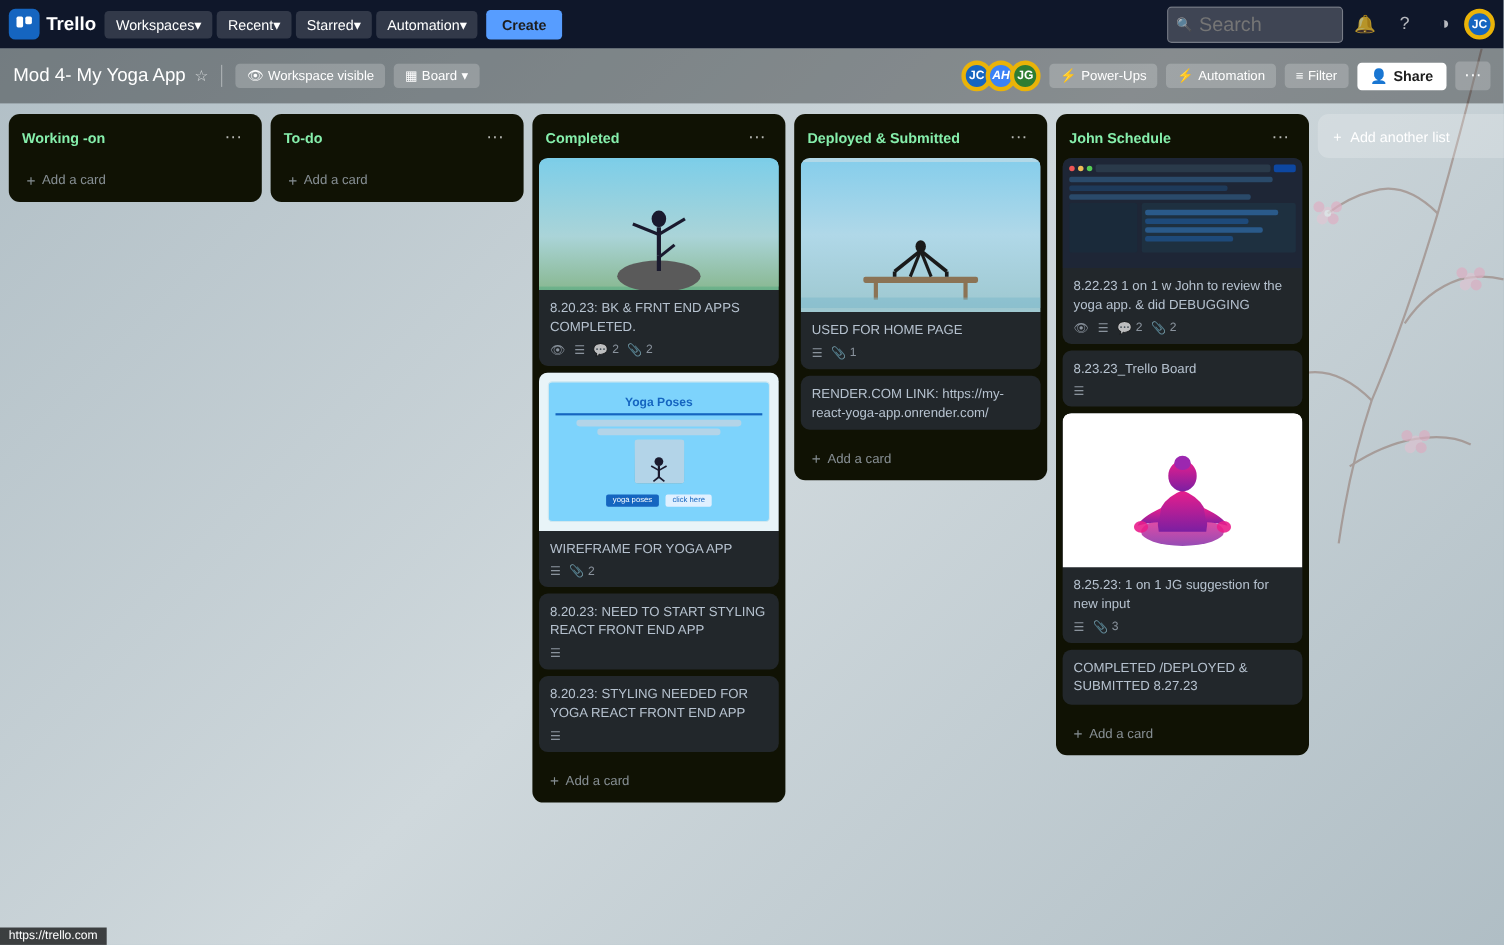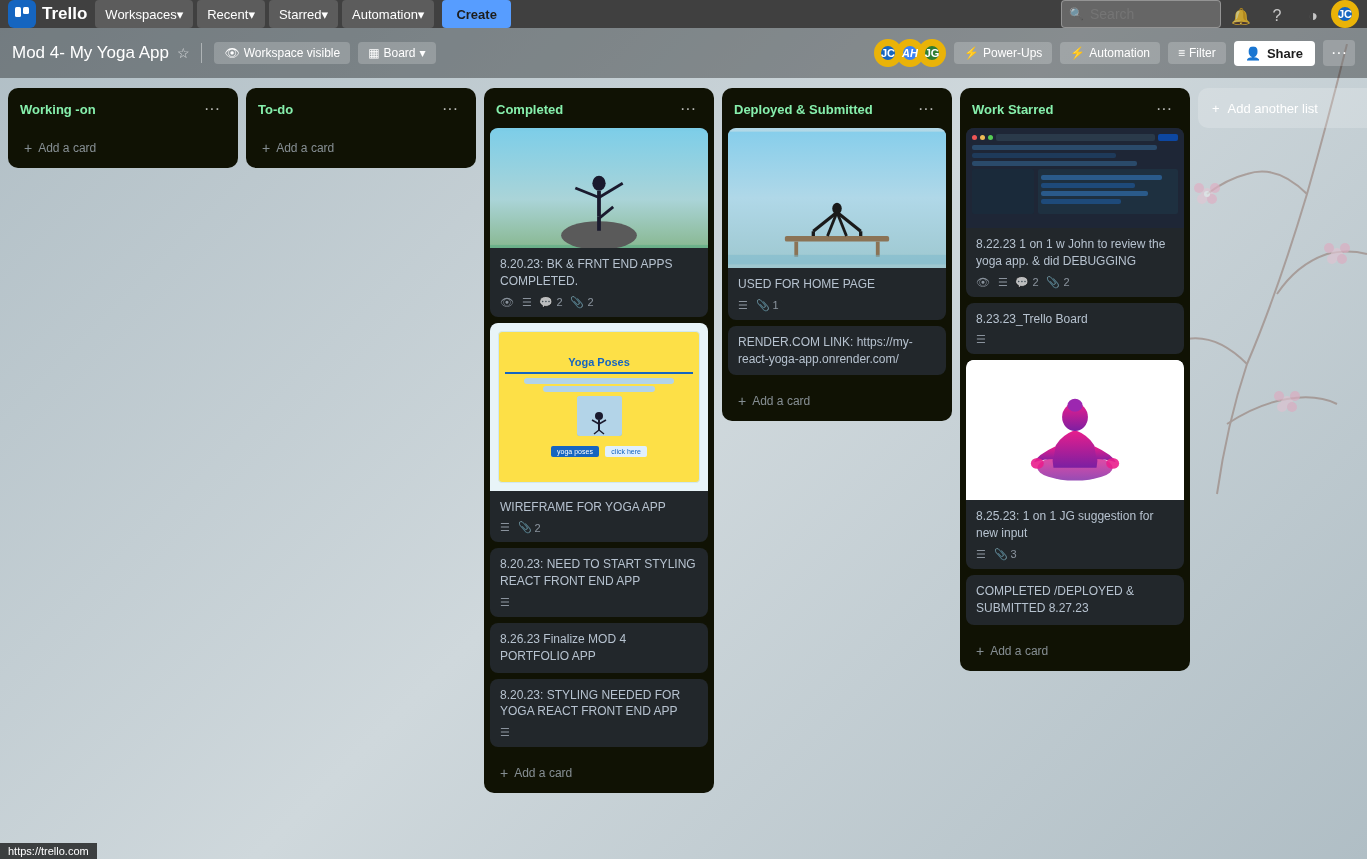--- a/index.html
+++ b/index.html
@@ -1,22 +1,23 @@
 <!DOCTYPE html>
 <html><head>
   <meta charset="utf-8">
   <style>
     * { box-sizing: border-box; margin: 0; padding: 0; }
     body { font-family: -apple-system, BlinkMacSystemFont, 'Segoe UI', sans-serif; background: #b0bec5; overflow: hidden; height: 859px; width: 1367px; }
 
     
     .top-nav {
-      background: #404040;
-      height: 28px;
+      background: #0f172a;
+      height: 44px;
       display: flex;
+      align-items: center;
       padding: 0 8px;
       gap: 4px;
       position: relative;
       z-index: 100;
     }
     .nav-logo {
       display: flex; align-items: center; gap: 6px; margin-right: 4px;
     }
     .trello-icon {
       width: 28px; height: 28px;
@@ -47,21 +48,21 @@
       font-weight: 700;
       margin-left: 4px;
     }
     .nav-spacer { flex: 1; }
     .nav-search {
       background: rgba(255,255,255,0.2);
       border: 1px solid rgba(255,255,255,0.3);
       border-radius: 4px;
       color: white;
       padding: 5px 12px 5px 28px;
-      font-size: 14px;
+      font-size: 18px;
       width: 160px;
       outline: none;
       position: relative;
     }
     .search-wrap { position: relative; display: flex; align-items: center; }
     .search-icon-nav {
       position: absolute; left: 8px; color: rgba(255,255,255,0.7); font-size: 12px; z-index:1;
     }
     .nav-icon-btn {
       background: none; border: none; color: rgba(255,255,255,0.7);
@@ -71,21 +72,21 @@
     .avatar {
       width: 28px; height: 28px; border-radius: 50%;
       display: flex; align-items: center; justify-content: center;
       font-size: 11px; font-weight: 700; color: white; cursor: pointer;
       border: 2px solid transparent;
     }
     .avatar-jc { background: #1565c0; }
     .avatar-ah { background: #3b82f6; font-style: italic; }
     .avatar-jg { background: #2e7d32; }
     .avatar-group { display: flex; margin-left: 4px; }
-    .avatar-group .avatar { margin-left: -6px; border: 7px solid #eab308; }
+    .avatar-group .avatar { margin-left: -6px; border: 4px solid #eab308; }
 
     
     .board-header {
       background: rgba(0,0,0,0.35);
       height: 50px;
       display: flex;
       align-items: center;
       padding: 0 12px;
       gap: 8px;
     }
@@ -197,23 +198,23 @@
 
     
     .yoga-wireframe {
       background: #e8f4f8;
       border-radius: 6px 6px 0 0;
       padding: 8px;
       text-align: center;
       overflow: hidden;
     }
     .yoga-wireframe-inner {
-      background: #fde047;
+      background: #7dd3fc;
       border-radius: 4px;
-      padding: 24px 6px;
+      padding: 12px 6px;
       border: 1px solid #d0e8f0;
     }
     .yoga-title-wire {
       color: #1565c0;
       font-size: 11px;
       font-weight: 700;
       border-bottom: 2px solid #1565c0;
       padding-bottom: 4px;
       margin-bottom: 4px;
     }
@@ -515,25 +516,20 @@
         <div class="card-body">
           <div class="card-title">8.20.23: NEED TO START STYLING REACT FRONT END APP</div>
           <div class="card-meta">
             <span class="card-meta-item">
                 <span class="card-meta-icon">☰</span>
               </span>
           </div>
         </div>
       </div>
 
-      <div class="card">
-        <div class="card-body">
-          <div class="card-title">8.26.23 Finalize MOD 4 PORTFOLIO APP</div>
-        </div>
-      </div>
 
       <div class="card">
         <div class="card-body">
           <div class="card-title">8.20.23: STYLING NEEDED FOR YOGA REACT FRONT END APP</div>
           <div class="card-meta">
             <span class="card-meta-item">
                 <span class="card-meta-icon">☰</span>
               </span>
           </div>
         </div>
@@ -609,21 +605,21 @@
 
     </div>
     <button class="add-card-btn">
       <span class="add-card-compose">+</span>
       <span>Add a card</span>
     </button>
   </div>
 
   <div class="list">
     <div class="list-header">
-      <span class="list-title">Work Starred</span>
+      <span class="list-title">John Schedule</span>
       <button class="list-menu-btn">···</button>
     </div>
     <div class="list-cards">
 
       <div class="card">
         <div class="code-card-img">
           <div class="code-browser-bar">
             <div class="code-dot" style="background:#e55;"></div>
             <div class="code-dot" style="background:#eb5;"></div>
             <div class="code-dot" style="background:#5c5;"></div>

